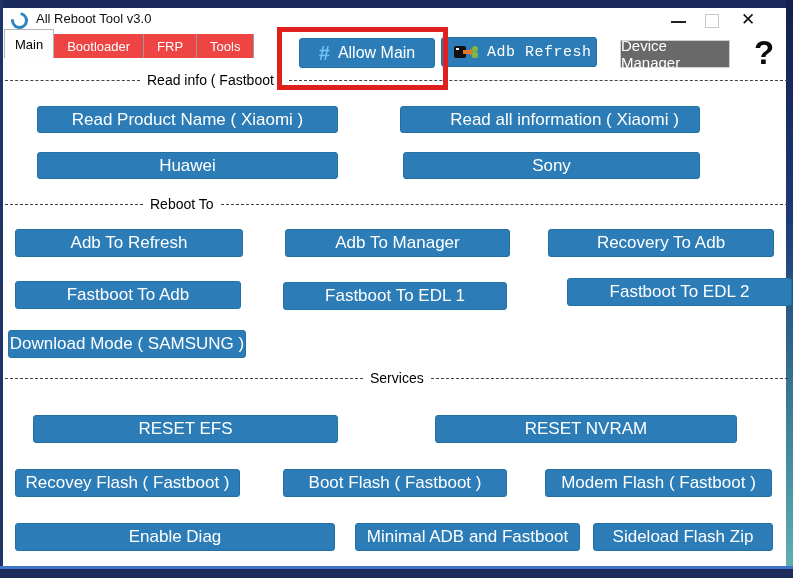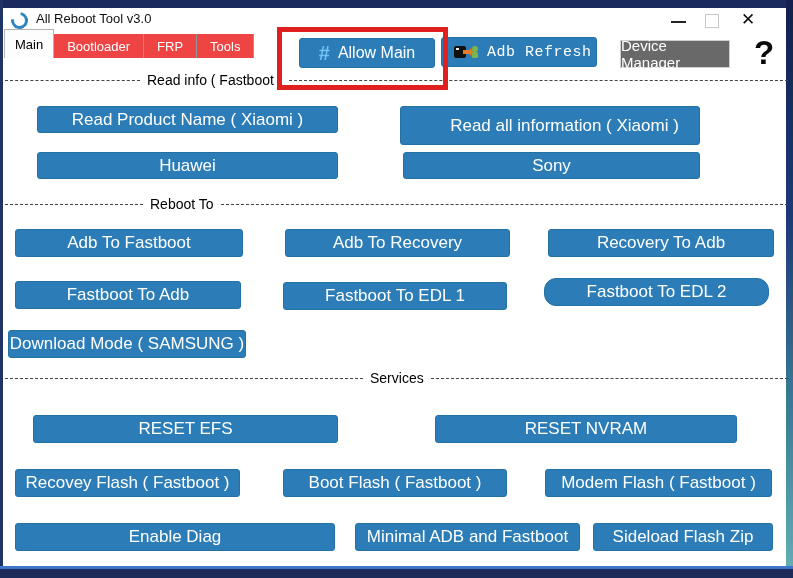--- a/index.html
+++ b/index.html
@@ -101,37 +101,37 @@
   <div class="device-manager">Device Manager</div>
   <div class="help-q">?</div>
 
   <div class="section-line" style="top:72px;">
     <span class="dash" style="width:135px;"></span>
     <span class="section-label">Read info ( Fastboot )</span>
     <span class="dash grow"></span>
   </div>
 
   <div class="btn-blue act" style="left:37px;top:106px;width:301px;height:27px;">Read Product Name ( Xiaomi )</div>
-  <div class="btn-blue act" style="left:400px;top:106px;width:300px;height:39px;padding-left:29px;">Read all information ( Xiaomi )</div>
+  <div class="btn-blue act" style="left:400px;top:106px;width:300px;height:27px;padding-left:29px;">Read all information ( Xiaomi )</div>
   <div class="btn-blue act" style="left:37px;top:152px;width:301px;height:27px;">Huawei</div>
   <div class="btn-blue act" style="left:403px;top:152px;width:297px;height:27px;">Sony</div>
 
   <div class="section-line" style="top:196px;">
     <span class="dash" style="width:138px;"></span>
     <span class="section-label">Reboot To</span>
     <span class="dash grow"></span>
   </div>
 
-  <div class="btn-blue act" style="left:15px;top:229px;width:228px;height:28px;">Adb To Fastboot</div>
-  <div class="btn-blue act" style="left:285px;top:229px;width:225px;height:28px;">Adb To Recovery</div>
+  <div class="btn-blue act" style="left:15px;top:229px;width:228px;height:28px;">Adb To Refresh</div>
+  <div class="btn-blue act" style="left:285px;top:229px;width:225px;height:28px;">Adb To Manager</div>
   <div class="btn-blue act" style="left:548px;top:229px;width:226px;height:28px;">Recovery To Adb</div>
 
   <div class="btn-blue act" style="left:15px;top:281px;width:226px;height:28px;">Fastboot To Adb</div>
   <div class="btn-blue act" style="left:283px;top:282px;width:224px;height:28px;">Fastboot To EDL 1</div>
-  <div class="btn-blue act" style="left:544px;top:278px;width:225px;height:28px;border-radius:12px;">Fastboot To EDL 2</div>
+  <div class="btn-blue act" style="left:567px;top:278px;width:225px;height:28px;">Fastboot To EDL 2</div>
 
   <div class="btn-blue act" style="left:8px;top:330px;width:238px;height:28px;">Download Mode ( SAMSUNG )</div>
 
   <div class="section-line" style="top:370px;">
     <span class="dash" style="width:358px;"></span>
     <span class="section-label">Services</span>
     <span class="dash grow"></span>
   </div>
 
   <div class="btn-blue act" style="left:33px;top:415px;width:305px;height:28px;">RESET EFS</div>

